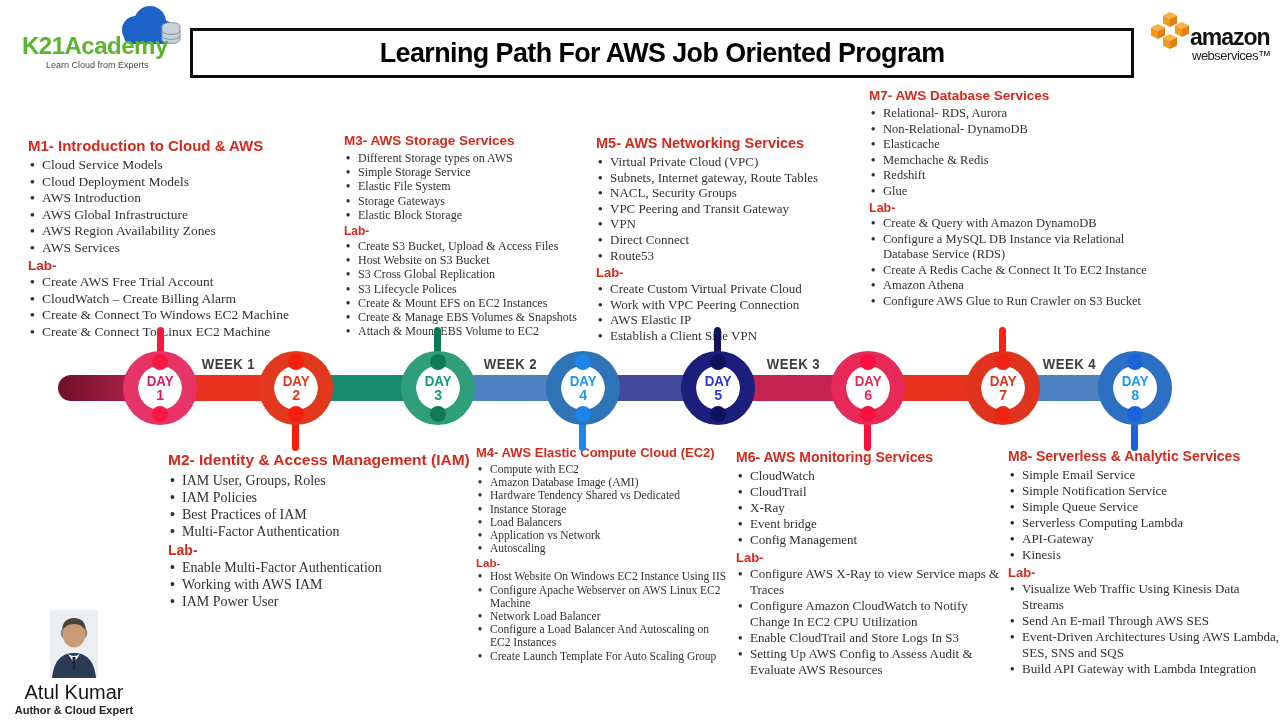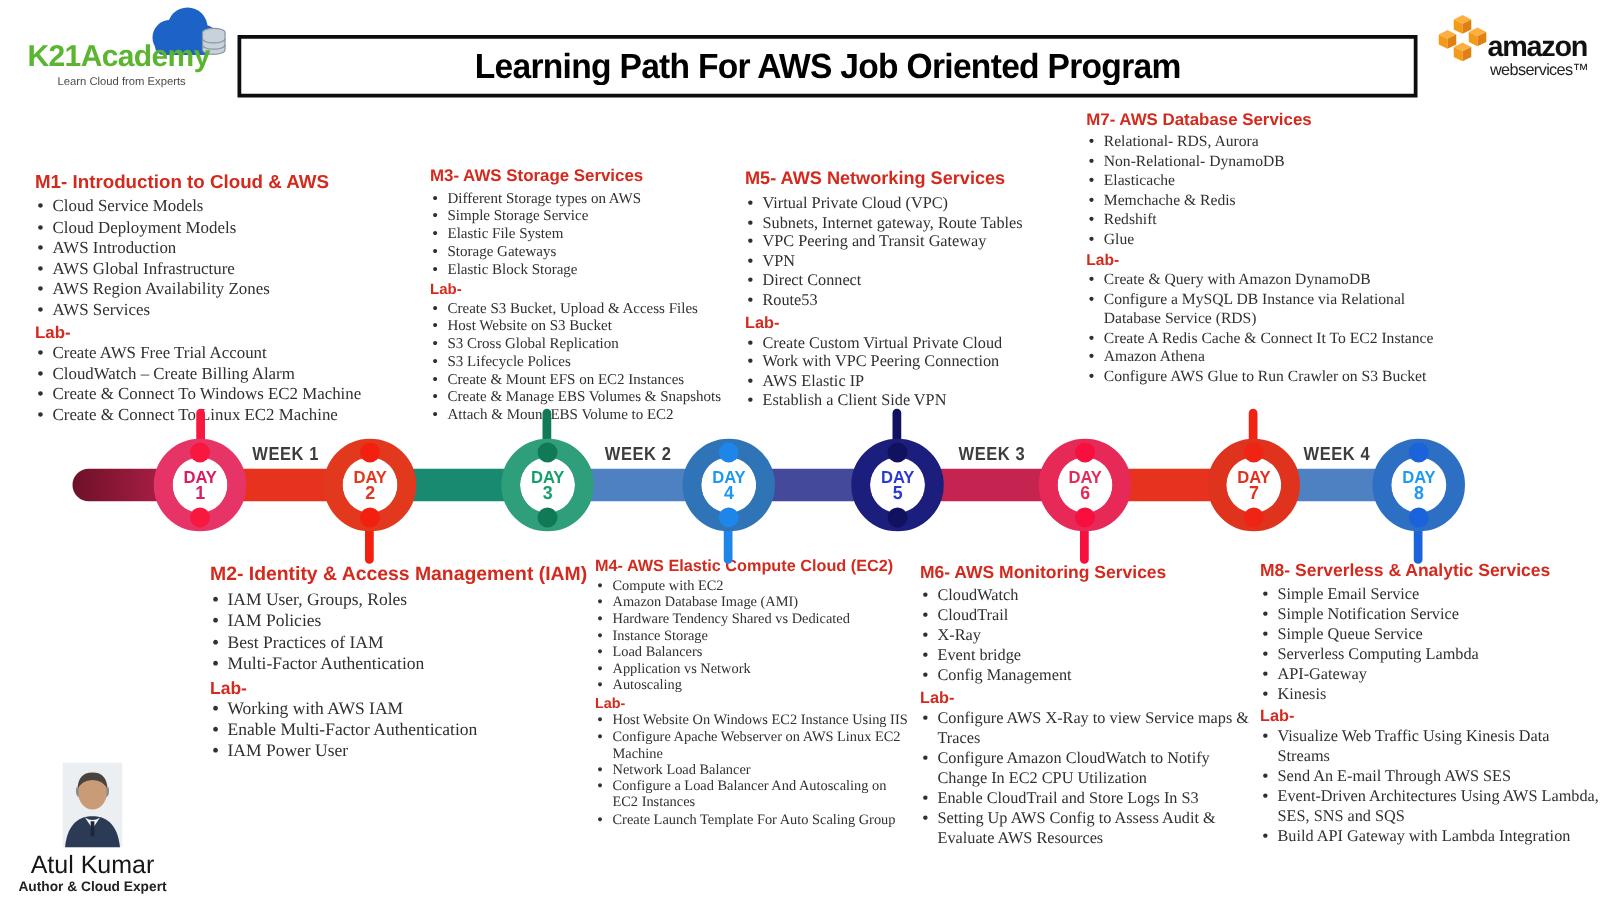--- a/index.html
+++ b/index.html
@@ -191,20 +191,21 @@
         <li><span>Create &amp; Manage EBS Volumes &amp; Snapshots</span></li>
         <li><span>Attach &amp; Mount EBS Volume to EC2</span></li>
       </ul>
   </section>
 
   <section class="module" style="left:596px;top:135px;width:268px;--fs-title:14.5px;--fs-item:13px;--lh:15.6px;">
     <h3 class="mod-title">M5- AWS Networking Services</h3>
     <ul>
         <li><span>Virtual Private Cloud (VPC)</span></li>
         <li><span>Subnets, Internet gateway, Route Tables</span></li>
+        <li><span>NACL, Security Groups</span></li>
         <li><span>VPC Peering and Transit Gateway</span></li>
         <li><span>VPN</span></li>
         <li><span>Direct Connect</span></li>
         <li><span>Route53</span></li>
       </ul>
     <div class="lab-label">Lab-</div>
     <ul>
         <li><span>Create Custom Virtual Private Cloud</span></li>
         <li><span>Work with VPC Peering Connection</span></li>
         <li><span>AWS Elastic IP</span></li>
@@ -235,22 +236,22 @@
   <section class="module" style="left:168px;top:451px;width:312px;--fs-title:15.5px;--fs-item:14px;--lh:17px;">
     <h3 class="mod-title">M2- Identity &amp; Access Management (IAM)</h3>
     <ul>
         <li><span>IAM User, Groups, Roles</span></li>
         <li><span>IAM Policies</span></li>
         <li><span>Best Practices of IAM</span></li>
         <li><span>Multi-Factor Authentication</span></li>
       </ul>
     <div class="lab-label">Lab-</div>
     <ul>
+        <li><span>Enable Multi-Factor Authentication</span></li>
         <li><span>Working with AWS IAM</span></li>
-        <li><span>Enable Multi-Factor Authentication</span></li>
         <li><span>IAM Power User</span></li>
       </ul>
   </section>
 
   <section class="module" style="left:476px;top:445px;width:252px;--fs-title:13px;--fs-item:11.5px;--lh:13.2px;">
     <h3 class="mod-title">M4- AWS Elastic Compute Cloud (EC2)</h3>
     <ul>
         <li><span>Compute with EC2</span></li>
         <li><span>Amazon Database Image (AMI)</span></li>
         <li><span>Hardware Tendency Shared vs Dedicated</span></li>

